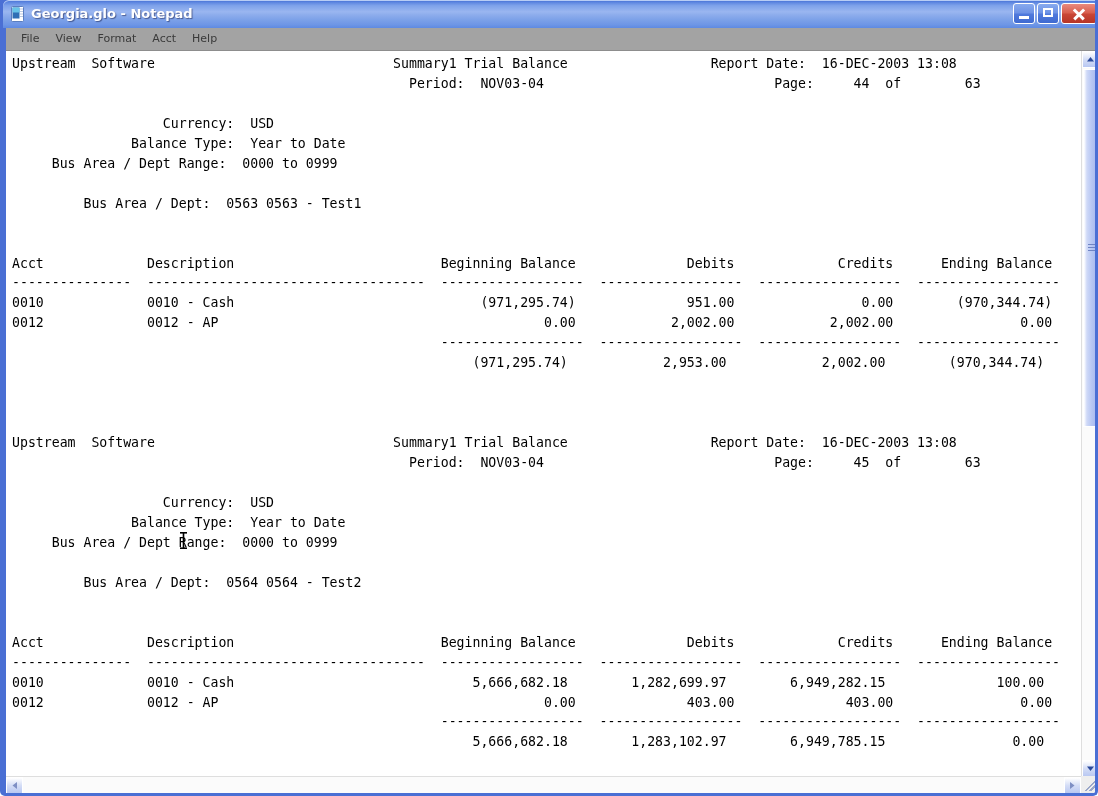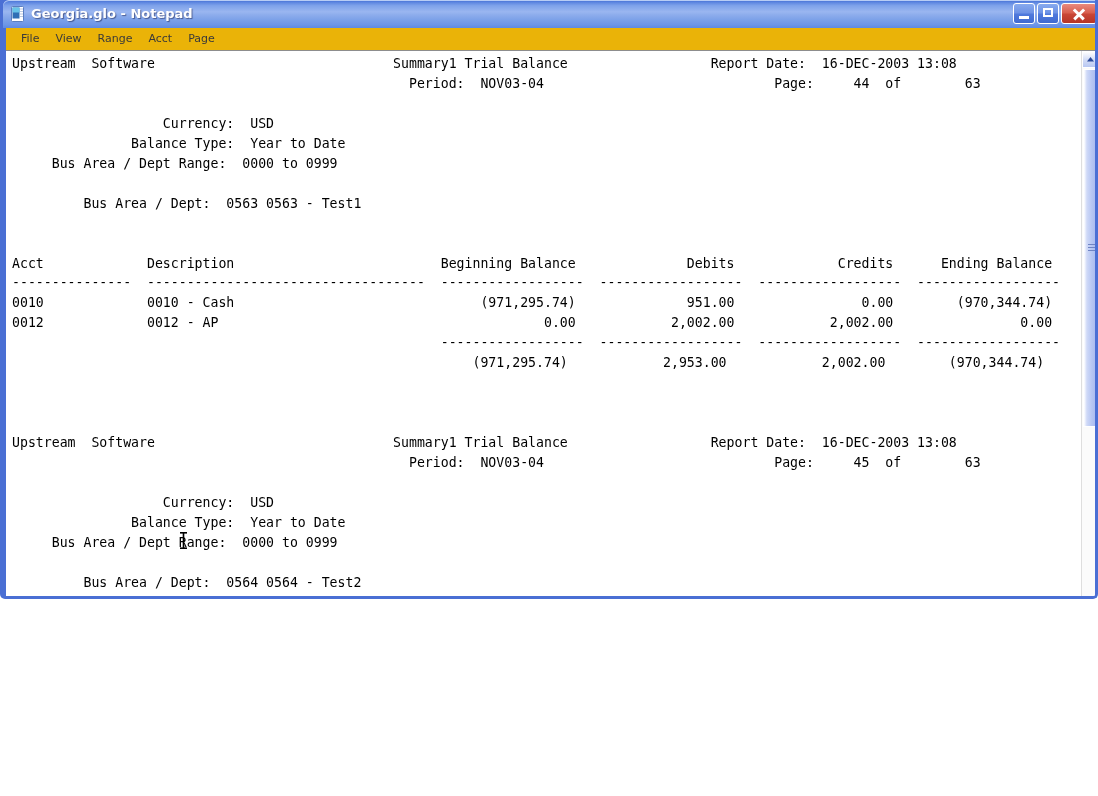--- a/index.html
+++ b/index.html
@@ -13,21 +13,21 @@
     height: 796px;
     overflow: hidden;
     font-family: "DejaVu Sans", sans-serif;
   }
 
   
   .window {
     position: absolute;
     left: 0; top: 0;
     width: 1098px;
-    height: 599px;
+    height: 796px;
     box-sizing: border-box;
     border: 3px solid #4a6fd4;
     border-top: none;
     border-radius: 0 0 5px 5px;
     background: #4a6fd4;
     overflow: hidden;
   }
 
   
   .titlebar {
@@ -103,21 +103,21 @@
   }
   .tbtn.close .x1 { transform: rotate(45deg); }
   .tbtn.close .x2 { transform: rotate(-45deg); }
 
   
   .menubar {
     position: absolute;
     left: 3px; top: 28px;
     width: 1092px;
     height: 22px;
-    background: #eab308;
+    background: #a3a3a3;
     display: flex;
     align-items: center;
     padding-left: 7px;
     box-sizing: border-box;
   }
   .menu-item {
     font-family: "DejaVu Sans", sans-serif;
     font-size: 11px;
     color: #3a3a3a;
     padding: 2px 8px 3px 8px;
@@ -271,23 +271,23 @@
       <div class="tbtn close" title="Close">
         <span class="x1"></span>
           <span class="x2"></span>
       </div>
     </div>
   </div>
 
   <div class="menubar">
     <div class="menu-item">File</div>
     <div class="menu-item">View</div>
-    <div class="menu-item">Range</div>
+    <div class="menu-item">Format</div>
     <div class="menu-item">Acct</div>
-    <div class="menu-item">Page</div>
+    <div class="menu-item">Help</div>
   </div>
 
   <div class="client">
 
     <div class="textarea">
       <pre class="report">Upstream  Software                              Summary1 Trial Balance                  Report Date:  16-DEC-2003 13:08
                                                   Period:  NOV03-04                             Page:     44  of        63
 
                    Currency:  USD
                Balance Type:  Year to Date

